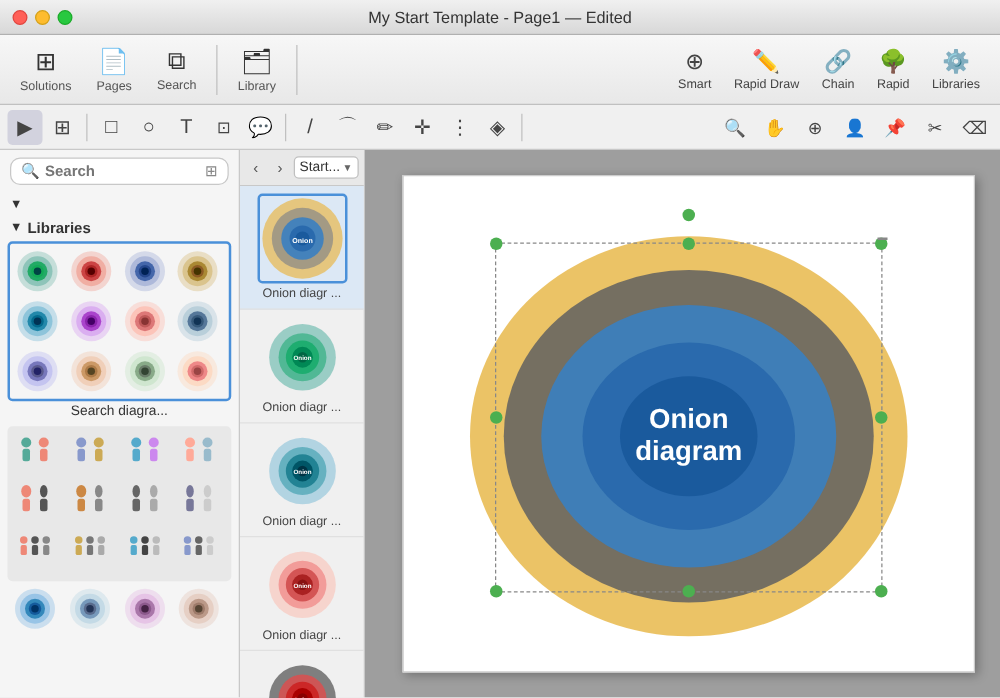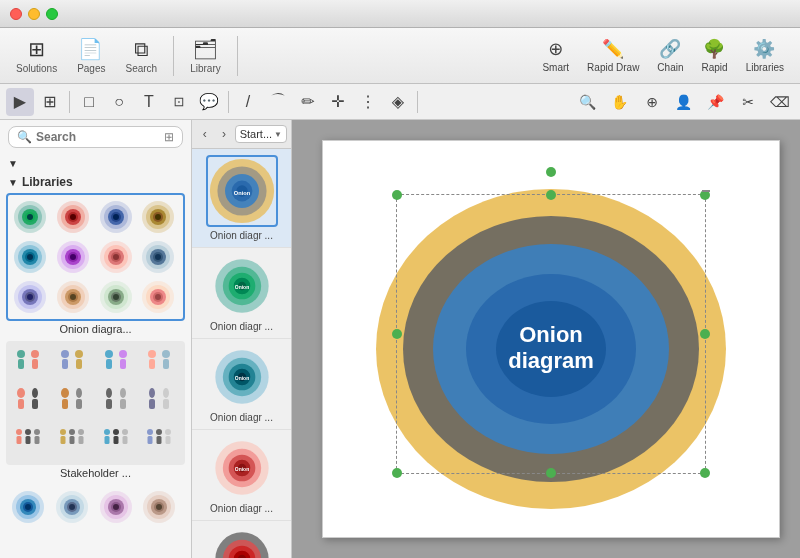--- a/index.html
+++ b/index.html
@@ -301,20 +301,21 @@
   </style>
 </head>
 <body>
 
 <div class="title-bar">
   <div class="traffic-lights">
     <div class="traffic-light tl-close"></div>
     <div class="traffic-light tl-min"></div>
     <div class="traffic-light tl-max"></div>
   </div>
+  <div class="title-text">My Start Template - Page1 — Edited</div>
 </div>
 
 <div class="toolbar">
   <div class="toolbar-group">
     <div class="toolbar-icon">⊞</div>
     <div class="toolbar-label">Solutions</div>
   </div>
   <div class="toolbar-group">
     <div class="toolbar-icon">📄</div>
     <div class="toolbar-label">Pages</div>
@@ -502,21 +503,21 @@
       <div class="shape-thumb">
         <svg viewBox="0 0 34 34" class="mini-onion">
             <circle cx="17" cy="17" r="16" fill="#fca" opacity="0.3"></circle>
             <circle cx="17" cy="17" r="12" fill="#fca" opacity="0.5"></circle>
             <circle cx="17" cy="17" r="8" fill="#e88"></circle>
             <circle cx="17" cy="17" r="5" fill="#c66" opacity="0.9"></circle>
             <circle cx="17" cy="17" r="3" fill="#944"></circle>
           </svg>
       </div>
     </div>
-    <div class="group-label">Onion diagra...</div>
+    <div class="group-label">Search diagra...</div>
 
     <div class="shape-grid" style="margin: 0 6px; padding: 4px; background: #e8e8e8; border-radius: 4px;">
 
       <div class="shape-thumb">
         <svg viewBox="0 0 34 34" class="mini-stk">
           <circle cx="10" cy="8" r="4" fill="#5a9"></circle>
             <rect x="7" y="13" width="6" height="10" rx="2" fill="#5a9"></rect>
           <circle cx="24" cy="8" r="4" fill="#e87"></circle>
             <rect x="21" y="13" width="6" height="10" rx="2" fill="#e87"></rect>
         </svg>
@@ -613,21 +614,20 @@
         <svg viewBox="0 0 34 34" class="mini-stk">
           <circle cx="8" cy="6" r="3" fill="#89c"></circle>
             <rect x="5.5" y="10" width="5" height="8" rx="1.5" fill="#89c"></rect>
           <circle cx="17" cy="6" r="3" fill="#666"></circle>
             <rect x="14.5" y="10" width="5" height="8" rx="1.5" fill="#666"></rect>
           <circle cx="26" cy="6" r="3" fill="#ccc"></circle>
             <rect x="23.5" y="10" width="5" height="8" rx="1.5" fill="#ccc"></rect>
         </svg>
       </div>
     </div>
-    <div class="group-label">Stakeholder ...</div>
 
     <div class="shape-grid" style="margin: 0 6px; padding: 4px;">
       <div class="shape-thumb">
         <svg viewBox="0 0 34 34" class="mini-onion">
             <circle cx="17" cy="17" r="16" fill="#6ad" opacity="0.3"></circle>
             <circle cx="17" cy="17" r="12" fill="#6ad" opacity="0.5"></circle>
             <circle cx="17" cy="17" r="8" fill="#38b"></circle>
             <circle cx="17" cy="17" r="5" fill="#159" opacity="0.9"></circle>
             <circle cx="17" cy="17" r="3" fill="#036"></circle>
           </svg>

